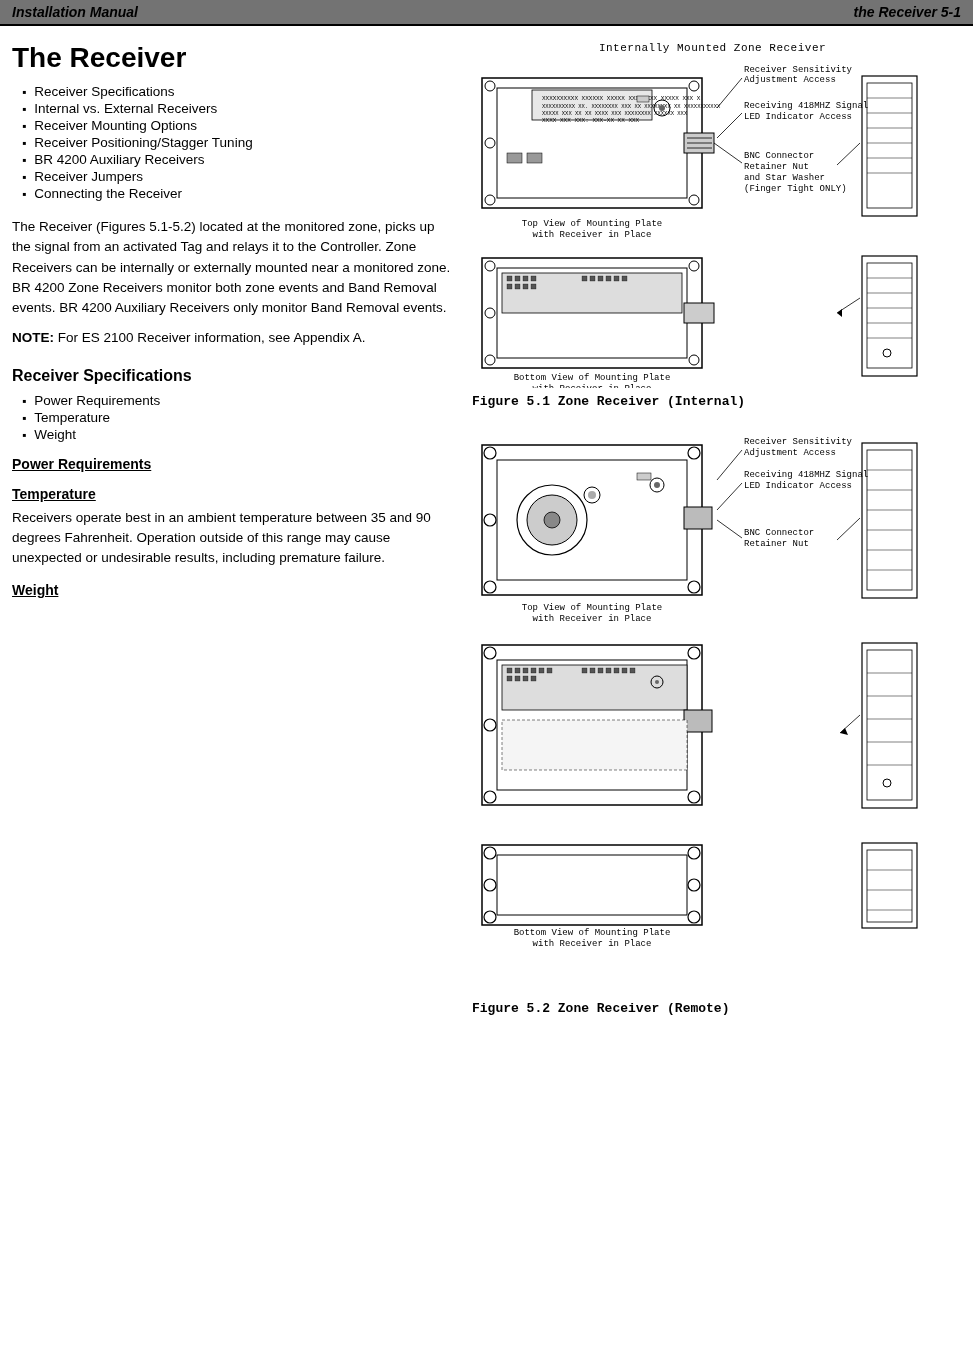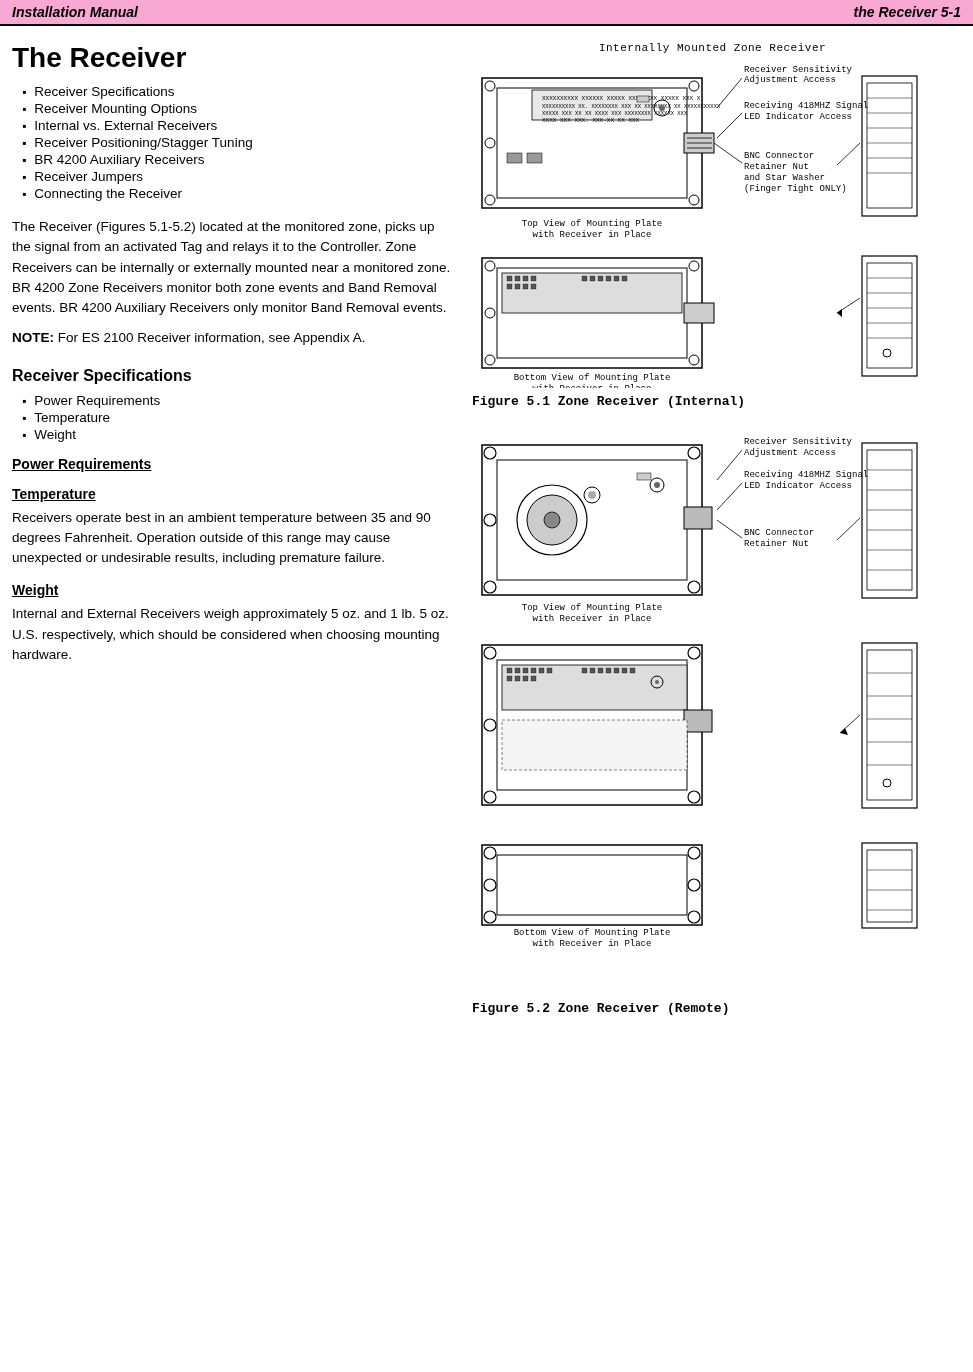--- a/index.html
+++ b/index.html
@@ -9,21 +9,21 @@
       font-family: Arial, sans-serif;
       font-size: 14px;
       background: #fff;
       color: #000;
     }
     .page-header {
       display: flex;
       justify-content: space-between;
       border-bottom: 2px solid #000;
       padding: 4px 12px;
-      background: #f9a8d4;
+      background: #737373;
     }
     .page-header-left {
       font-size: 14px;
       font-weight: bold;
       font-style: italic;
     }
     .page-header-right {
       font-size: 14px;
       font-weight: bold;
       font-style: italic;
@@ -140,24 +140,24 @@
 
   <div class="left-col">
 
     <h1 class="main-title">The Receiver</h1>
 
     <ul class="toc-list">
       <li>
           <span>Receiver Specifications</span>
         </li>
       <li>
+          <span>Internal vs. External Receivers</span>
+        </li>
+      <li>
           <span>Receiver Mounting Options</span>
-        </li>
-      <li>
-          <span>Internal vs. External Receivers</span>
         </li>
       <li>
           <span>Receiver Positioning/Stagger Tuning</span>
         </li>
       <li>
           <span>BR 4200 Auxiliary Receivers</span>
         </li>
       <li>
           <span>Receiver Jumpers</span>
         </li>
@@ -186,21 +186,20 @@
           <span>Weight</span>
         </li>
     </ul>
 
     <div class="sub-heading">Power Requirements</div>
 
     <div class="sub-heading">Temperature</div>
     <p class="body-text">Receivers operate best in an ambient temperature between 35 and 90 degrees Fahrenheit. Operation outside of this range may cause unexpected or undesirable results, including premature failure.</p>
 
     <div class="sub-heading">Weight</div>
-    <p class="body-text">Internal and External Receivers weigh approximately 5 oz. and 1 lb. 5 oz. U.S. respectively, which should be considered when choosing mounting hardware.</p>
 
   </div>
 
   <div class="right-col">
 
     <div class="diagram-container">
       <div class="diagram-title">Internally Mounted Zone Receiver</div>
 
       <svg width="460" height="330" class="receiver-diagram" viewBox="0 0 460 330">
 

